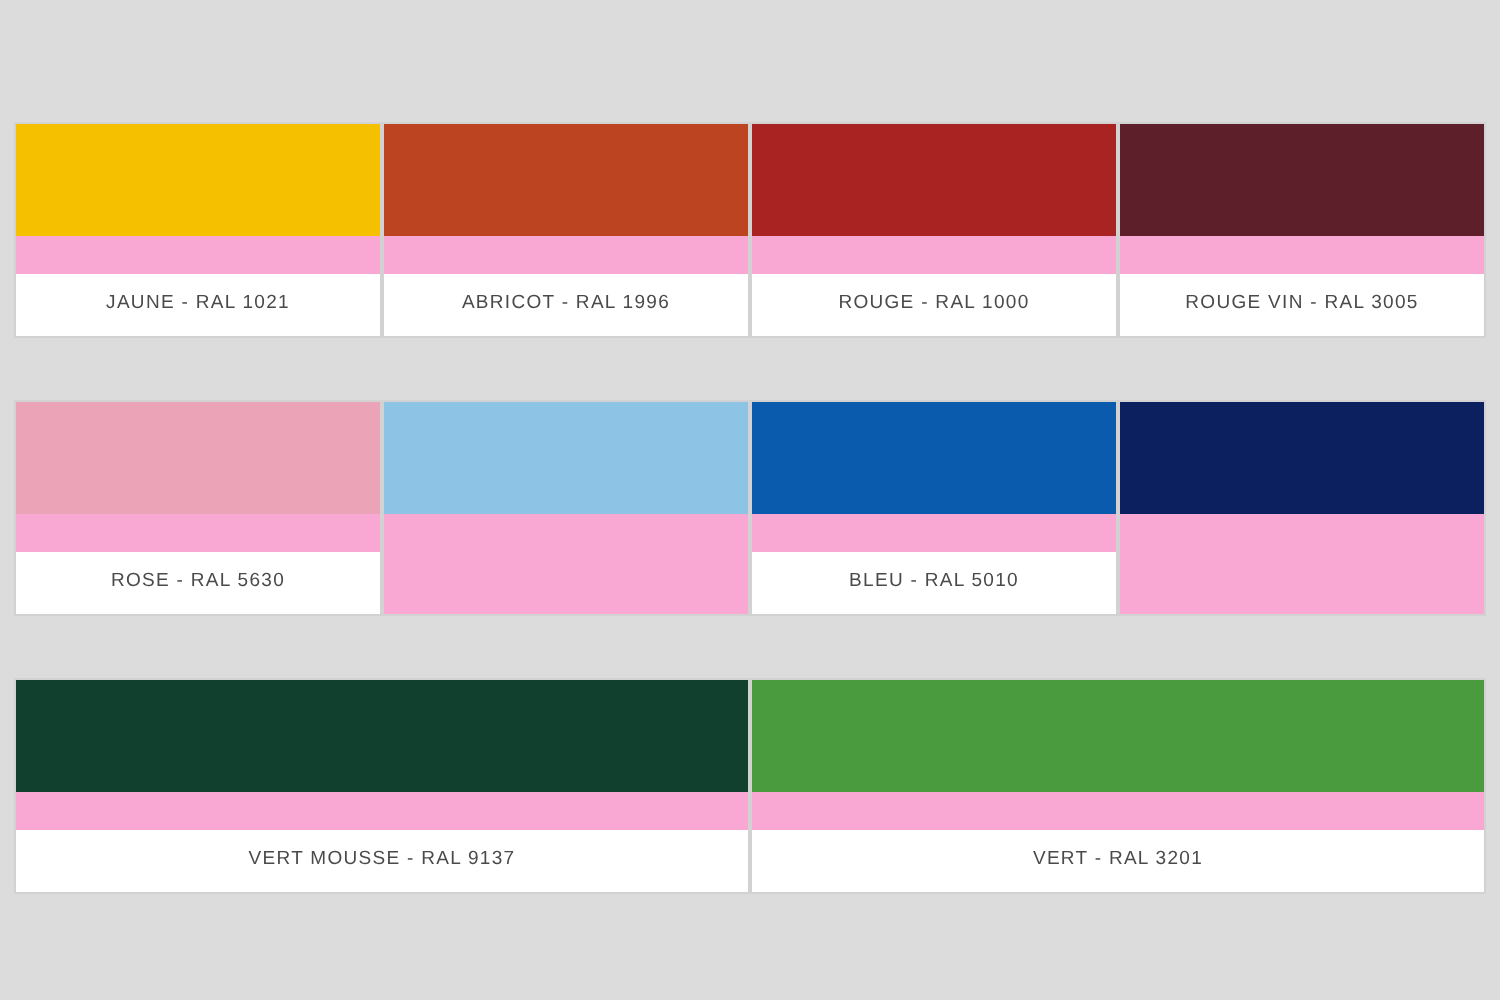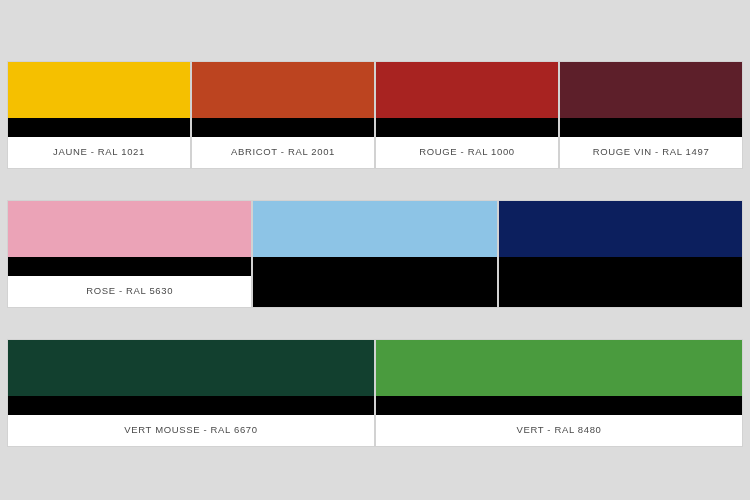--- a/index.html
+++ b/index.html
@@ -31,21 +31,21 @@
     display: flex;
     flex-direction: row;
     column-gap: 2px;
     height: 106px;
   }
 
   .swatch-card {
     flex: 1 1 0;
     display: flex;
     flex-direction: column;
-    background: #000000;
+    background: #f9a8d4;
     box-shadow: 0 0 0 1px rgba(0, 0, 0, 0.045);
     min-width: 0;
     gap: 19px;
   }
 
   .swatch-color {
     height: 56px;
     width: 100%;
     box-sizing: border-box;
   }
@@ -71,49 +71,53 @@
 
 <div id="color-chart">
 
   <div class="swatch-row">
     <div class="swatch-card">
       <div class="swatch-color" style="background-color: rgb(245, 192, 0);"></div>
       <div class="swatch-label">JAUNE - RAL 1021</div>
     </div>
     <div class="swatch-card">
       <div class="swatch-color" style="background-color: rgb(188, 68, 32);"></div>
-      <div class="swatch-label">ABRICOT - RAL 2001</div>
+      <div class="swatch-label">ABRICOT - RAL 1996</div>
     </div>
     <div class="swatch-card">
       <div class="swatch-color" style="background-color: rgb(168, 35, 33);"></div>
       <div class="swatch-label">ROUGE - RAL 1000</div>
     </div>
     <div class="swatch-card">
       <div class="swatch-color" style="background-color: rgb(93, 31, 42);"></div>
-      <div class="swatch-label">ROUGE VIN - RAL 1497</div>
+      <div class="swatch-label">ROUGE VIN - RAL 3005</div>
     </div>
   </div>
 
   <div class="swatch-row">
     <div class="swatch-card">
       <div class="swatch-color" style="background-color: rgb(235, 163, 183);"></div>
       <div class="swatch-label">ROSE - RAL 5630</div>
     </div>
     <div class="swatch-card">
       <div class="swatch-color" style="background-color: rgb(141, 196, 230);"></div>
     </div>
     <div class="swatch-card">
+      <div class="swatch-color" style="background-color: rgb(10, 90, 174);"></div>
+      <div class="swatch-label">BLEU - RAL 5010</div>
+    </div>
+    <div class="swatch-card">
       <div class="swatch-color" style="background-color: rgb(12, 31, 94);"></div>
     </div>
   </div>
 
   <div class="swatch-row">
     <div class="swatch-card">
       <div class="swatch-color" style="background-color: rgb(18, 64, 47);"></div>
-      <div class="swatch-label">VERT MOUSSE - RAL 6670</div>
+      <div class="swatch-label">VERT MOUSSE - RAL 9137</div>
     </div>
     <div class="swatch-card">
       <div class="swatch-color" style="background-color: rgb(74, 155, 62);"></div>
-      <div class="swatch-label">VERT - RAL 8480</div>
+      <div class="swatch-label">VERT - RAL 3201</div>
     </div>
   </div>
 
 </div>
 
 </body></html>

